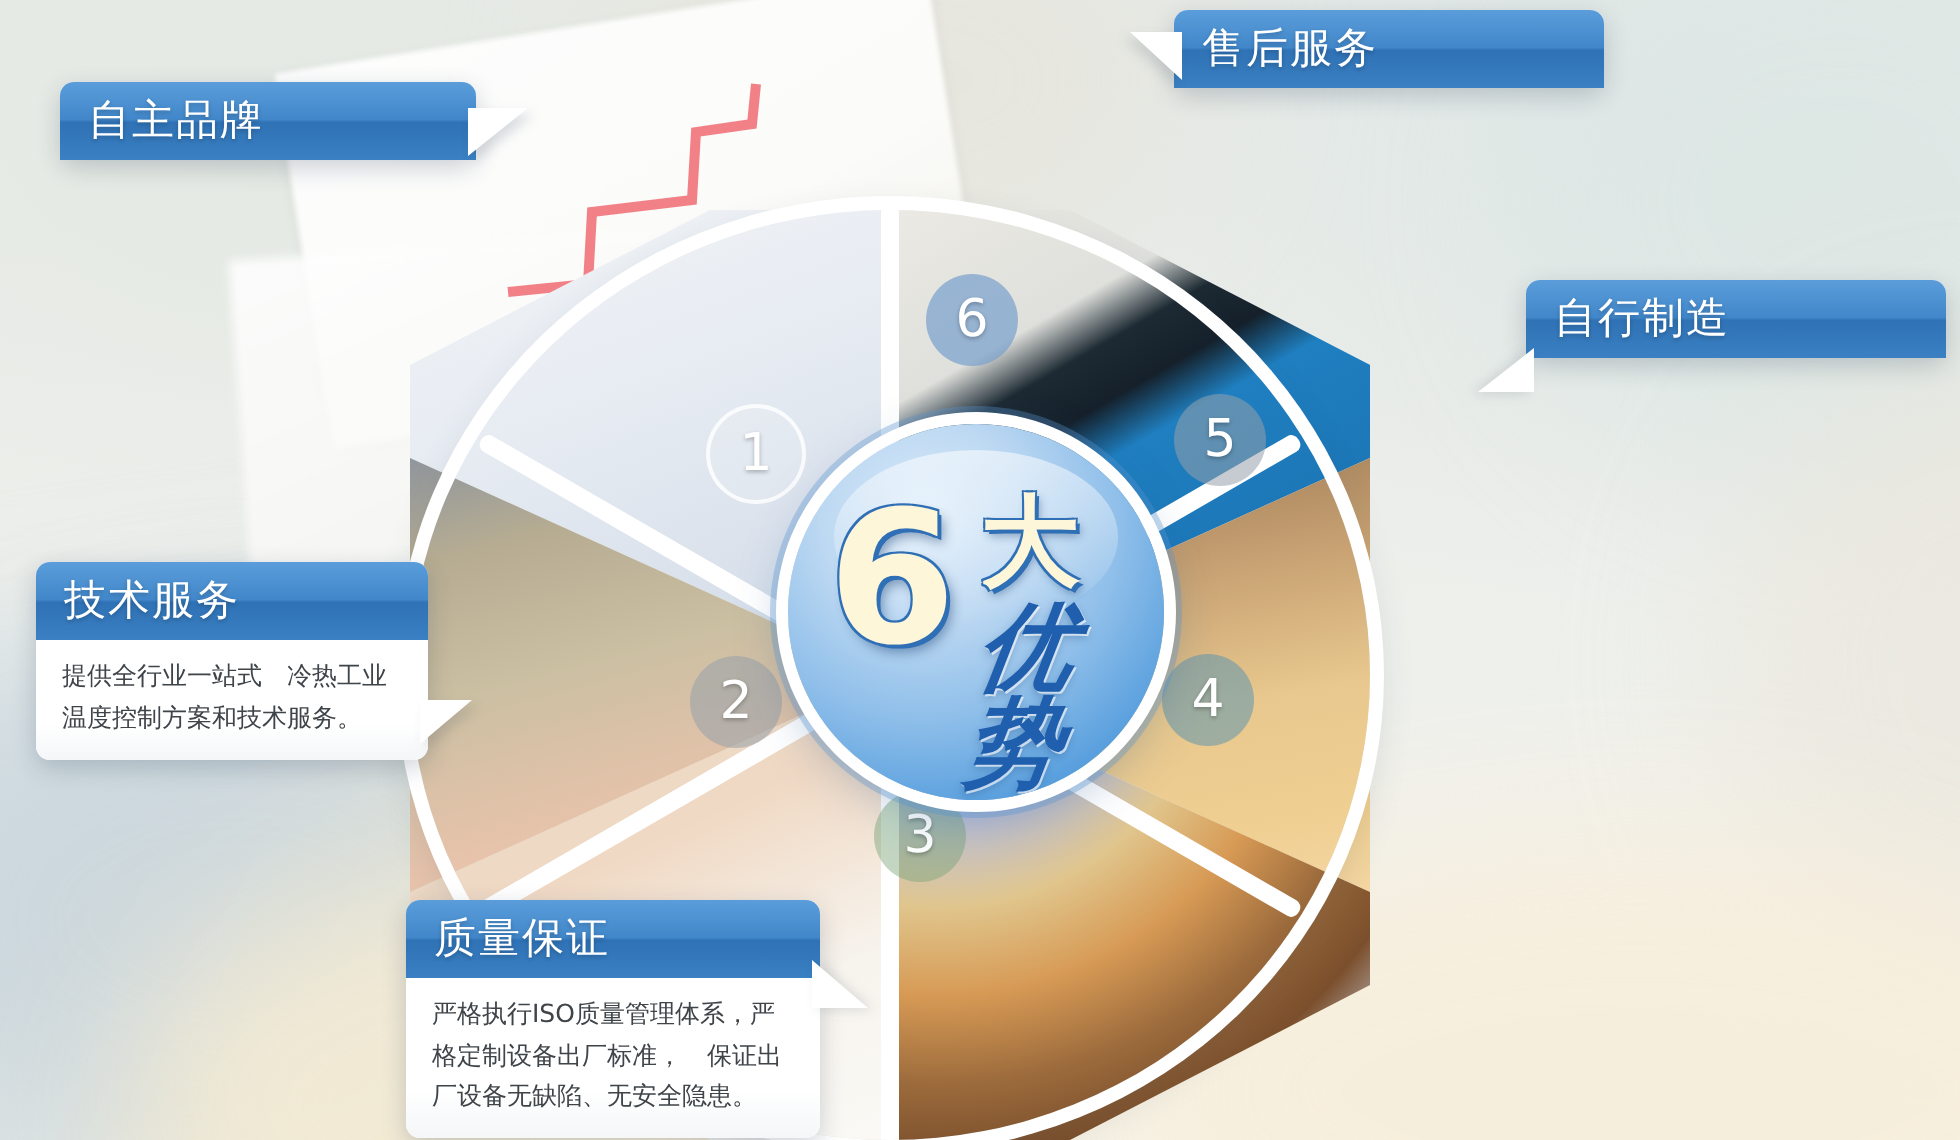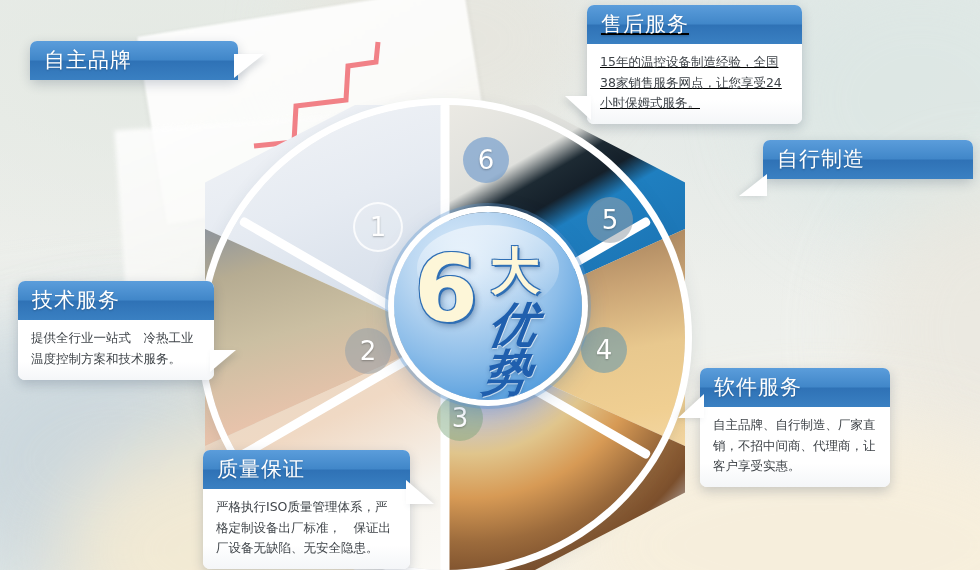--- a/index.html
+++ b/index.html
@@ -110,21 +110,21 @@
     background:linear-gradient(180deg,#ffffff 0%,#ffffff 70%,#f4f6f8 100%);
     border-radius:0 0 7px 7px;}
   .tail{position:absolute;width:0;height:0;}
 
   
   #card-team{left:30px;top:41px;width:208px;}
   #card-team .tail{border-left:0 solid transparent;border-top:24px solid #ffffff;
     border-right:30px solid transparent;right:-26px;bottom:2px;
     filter:drop-shadow(3px 3px 3px rgba(35,55,80,.16));}
 
-  #card-after{left:587px;top:5px;width:215px;text-decoration:underline;}
+  #card-after{left:587px;top:5px;width:215px;}
   #card-after .tail{border-right:26px solid #ffffff;border-bottom:24px solid transparent;
     left:-22px;bottom:4px;filter:drop-shadow(-3px 3px 3px rgba(35,55,80,.14));}
 
   #card-hw{left:763px;top:140px;width:210px;}
   #card-hw .tail{border-right:28px solid #ffffff;border-top:22px solid transparent;
     left:-24px;top:34px;filter:drop-shadow(-3px 1px 3px rgba(35,55,80,.14));}
 
   #card-sw{left:700px;top:368px;width:190px;}
   #card-sw .tail{border-right:26px solid #ffffff;border-top:24px solid transparent;
     left:-22px;top:26px;filter:drop-shadow(-3px 1px 3px rgba(35,55,80,.14));}
@@ -228,34 +228,28 @@
     </div>
   </div>
 
   <div class="card" id="card-team">
     <div class="hd">自主品牌</div>
     <div class="tail"></div>
   </div>
 
   <div class="card" id="card-after">
     <div class="hd">售后服务</div>
-    <div class="bd">15年的温控设备制造经验，全国38家销售服务网点，让您享受24小时保姆式服务。</div>
     <div class="tail"></div>
   </div>
 
   <div class="card" id="card-hw">
     <div class="hd">自行制造</div>
     <div class="tail"></div>
   </div>
 
-  <div class="card" id="card-sw">
-    <div class="hd">软件服务</div>
-    <div class="bd">自主品牌、自行制造、厂家直销，不招中间商、代理商，让客户享受实惠。</div>
-    <div class="tail"></div>
-  </div>
 
   <div class="card" id="card-qa">
     <div class="hd">质量保证</div>
     <div class="bd">严格执行ISO质量管理体系，严格定制设备出厂标准，　保证出厂设备无缺陷、无安全隐患。</div>
     <div class="tail"></div>
   </div>
 
   <div class="card" id="card-tech">
     <div class="hd">技术服务</div>
     <div class="bd">提供全行业一站式　冷热工业温度控制方案和技术服务。</div>

